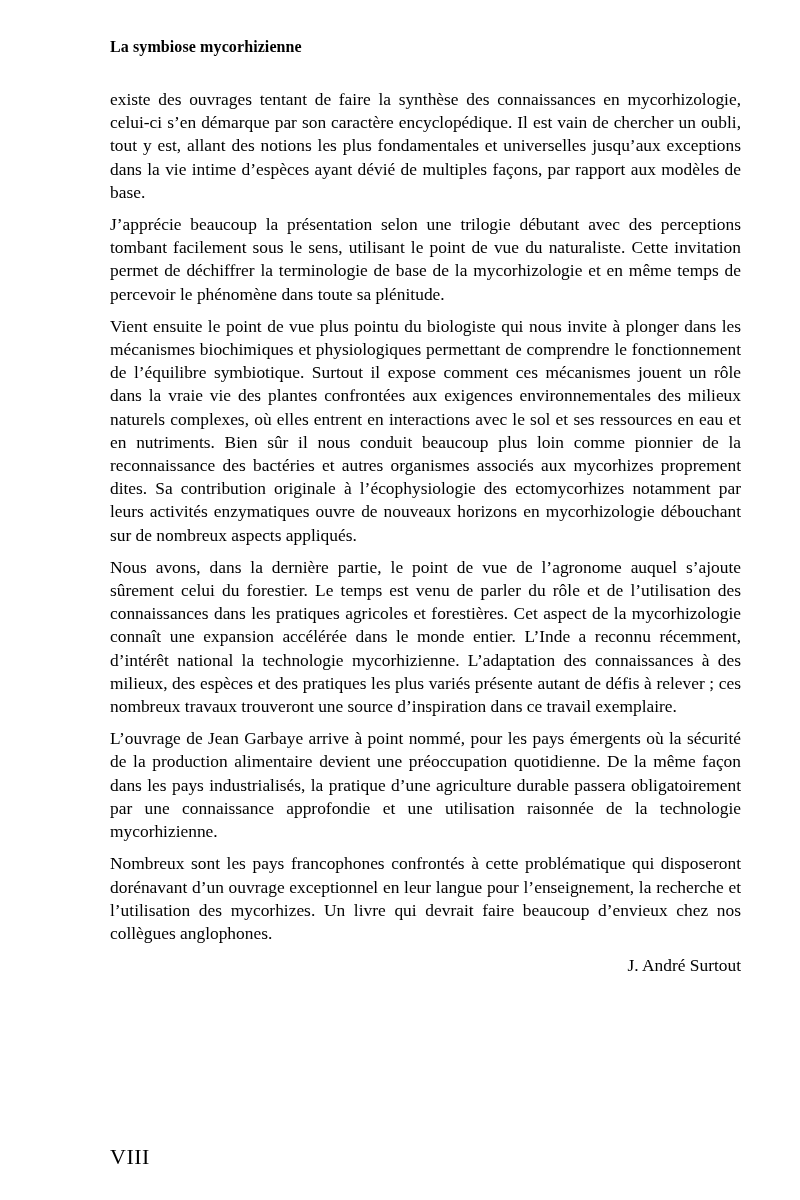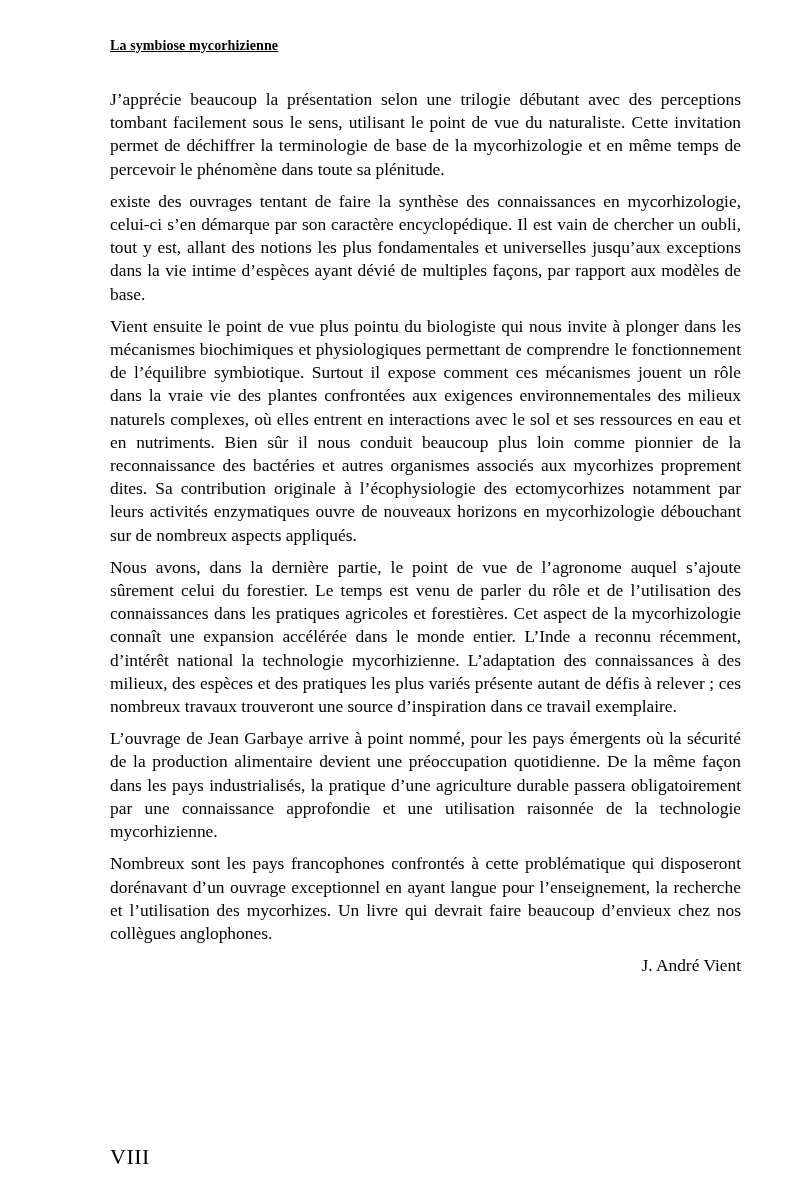--- a/index.html
+++ b/index.html
@@ -13,24 +13,23 @@
     height: 1200px;
     background: #ffffff;
     color: #000000;
     font-family: "Liberation Serif", "DejaVu Serif", serif;
     overflow: hidden;
   }
   .running-header {
     position: absolute;
     left: 110px;
     top: 38px;
-    font-size: 14px;
+    font-size: 16px;
     font-weight: bold;
     letter-spacing: 0.1px;
-    text-decoration: underline;
   }
   .body-text {
     position: absolute;
     left: 110px;
     top: 88px;
     width: 631px;
     font-size: 17.4px;
     line-height: 23.2px;
     text-align: justify;
     hyphens: auto;
@@ -55,25 +54,25 @@
   }
 </style>
 </head>
 <body>
 
 <div class="page">
 
   <div class="running-header">La symbiose mycorhizienne</div>
 
   <div class="body-text">
+    <p>existe des ouvrages tentant de faire la synthèse des connaissances en mycorhizologie, celui-ci s’en démarque par son caractère encyclopédique. Il est vain de chercher un oubli, tout y est, allant des notions les plus fondamentales et universelles jusqu’aux exceptions dans la vie intime d’espèces ayant dévié de multiples façons, par rapport aux modèles de base.</p>
     <p>J’apprécie beaucoup la présentation selon une trilogie débutant avec des perceptions tombant facilement sous le sens, utilisant le point de vue du naturaliste. Cette invitation permet de déchiffrer la terminologie de base de la mycorhizologie et en même temps de percevoir le phénomène dans toute sa plénitude.</p>
-    <p>existe des ouvrages tentant de faire la synthèse des connaissances en mycorhizologie, celui-ci s’en démarque par son caractère encyclopédique. Il est vain de chercher un oubli, tout y est, allant des notions les plus fondamentales et universelles jusqu’aux exceptions dans la vie intime d’espèces ayant dévié de multiples façons, par rapport aux modèles de base.</p>
     <p>Vient ensuite le point de vue plus pointu du biologiste qui nous invite à plonger dans les mécanismes biochimiques et physiologiques permettant de comprendre le fonctionnement de l’équilibre symbiotique. Surtout il expose comment ces mécanismes jouent un rôle dans la vraie vie des plantes confrontées aux exigences environnementales des milieux naturels complexes, où elles entrent en interactions avec le sol et ses ressources en eau et en nutriments.  Bien sûr il nous conduit beaucoup plus loin comme pionnier de la reconnaissance des bactéries et autres organismes associés aux mycorhizes proprement dites. Sa contribution originale à l’écophysiologie des ectomycorhizes notamment par leurs activités enzymatiques ouvre de nouveaux horizons en mycorhizologie débouchant sur de nombreux aspects appliqués.</p>
     <p>Nous avons, dans la dernière partie, le point de vue de l’agronome auquel s’ajoute sûrement celui du forestier. Le temps est venu de parler du rôle et de l’utilisation des connaissances dans les pratiques agricoles et forestières. Cet aspect de la mycorhizologie connaît une expansion accélérée dans le monde entier. L’Inde a reconnu récemment, d’intérêt national la technologie mycorhizienne. L’adaptation des connaissances à des milieux, des espèces et des pratiques les plus variés présente autant de défis à relever ; ces nombreux travaux trouveront une source d’inspiration dans ce travail exemplaire.</p>
     <p>L’ouvrage de Jean Garbaye arrive à point nommé, pour les pays émergents où la sécurité de la production alimentaire devient une préoccupation quotidienne. De la même façon dans les pays industrialisés, la pratique d’une agriculture durable passera obligatoirement par une connaissance approfondie et une utilisation raisonnée de la technologie mycorhizienne.</p>
-    <p>Nombreux sont les pays francophones confrontés à cette problématique qui disposeront dorénavant d’un ouvrage exceptionnel en ayant langue pour l’enseignement, la recherche et l’utilisation des mycorhizes. Un livre qui devrait faire beaucoup d’envieux chez nos collègues anglophones.</p>
+    <p>Nombreux sont les pays francophones confrontés à cette problématique qui disposeront dorénavant d’un ouvrage exceptionnel en leur langue pour l’enseignement, la recherche et l’utilisation des mycorhizes. Un livre qui devrait faire beaucoup d’envieux chez nos collègues anglophones.</p>
 
-    <div class="signature">J. André Vient</div>
+    <div class="signature">J. André Surtout</div>
   </div>
 
   <div class="page-number">VIII</div>
 
 </div>
 
 </body></html>

